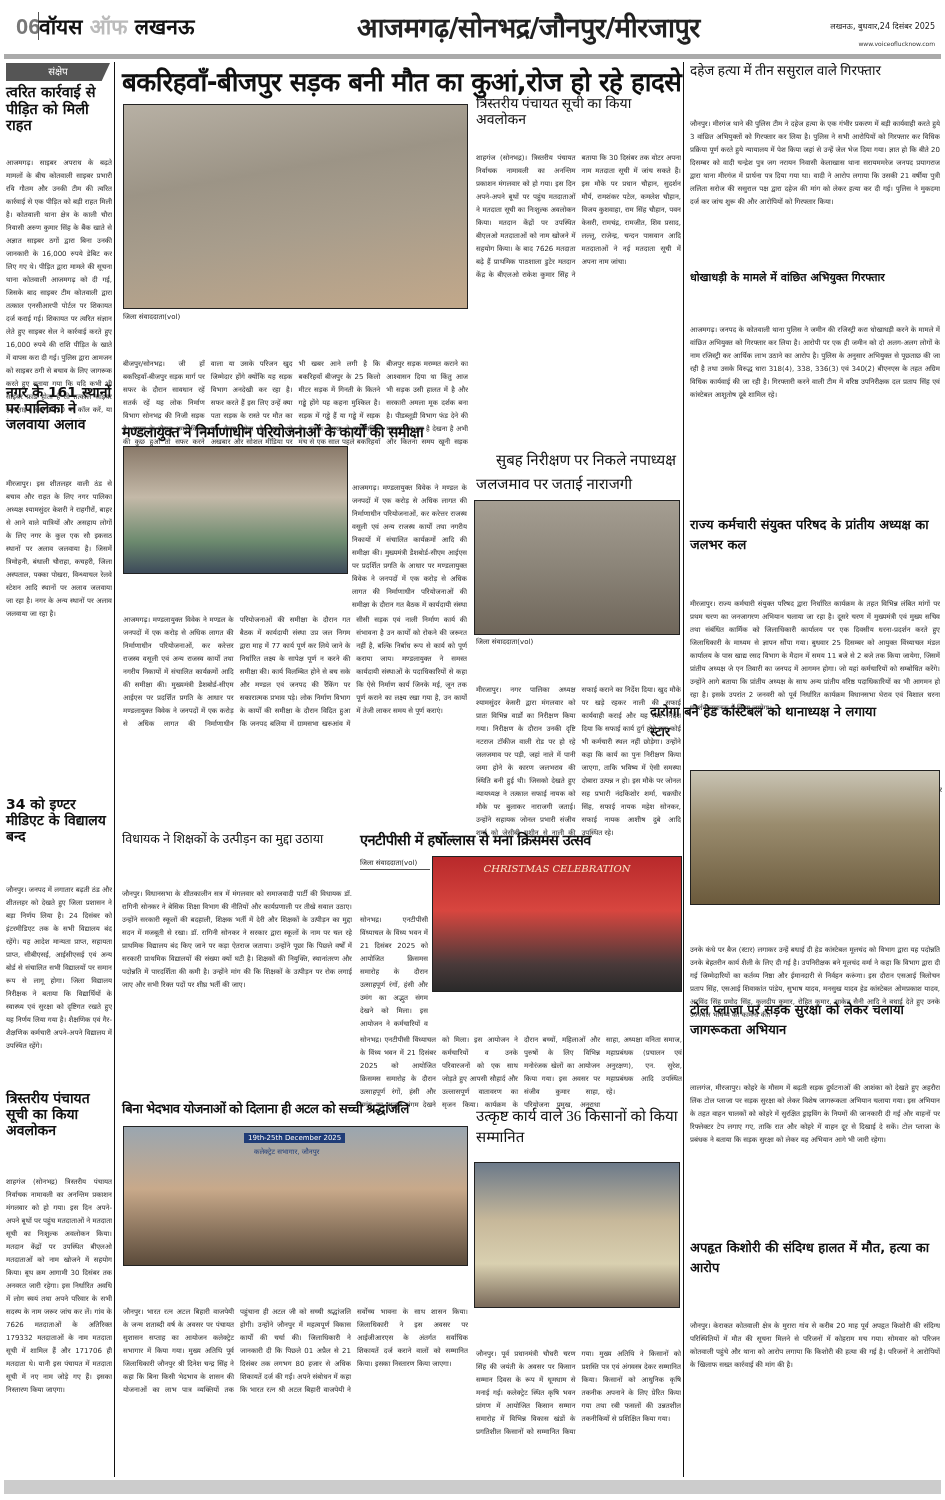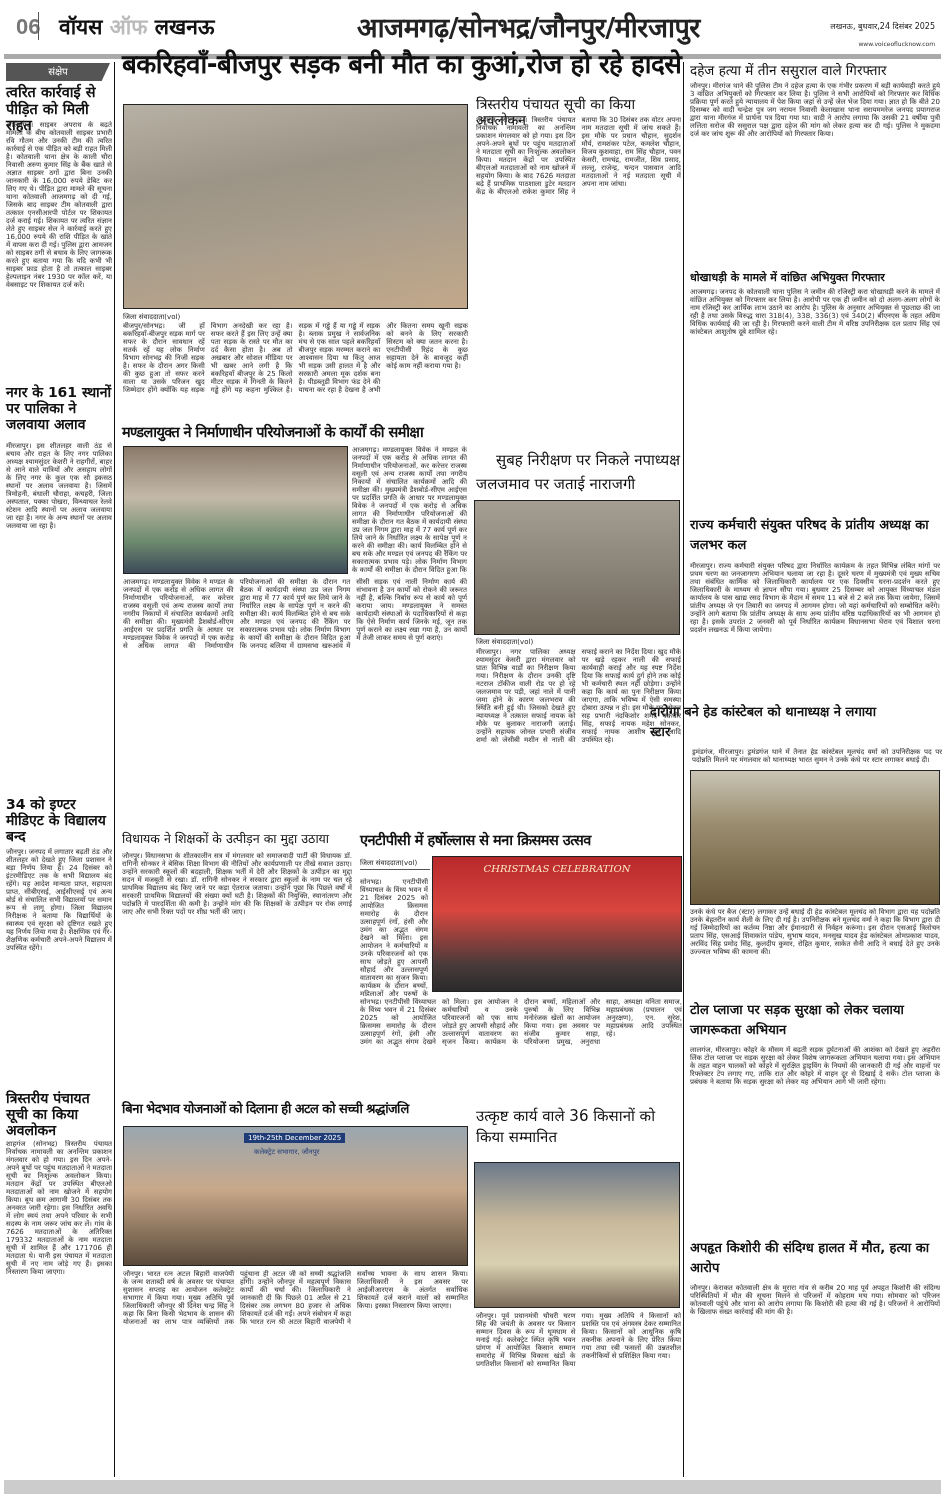--- a/index.html
+++ b/index.html
@@ -1,29 +1,29 @@
 <!DOCTYPE html>
 <html><head>
 <meta charset="utf-8">
 <style>
   * { box-sizing: border-box; margin: 0; padding: 0; }
   body { width: 945px; height: 1500px; background: #fff; font-family: "DejaVu Sans", sans-serif; color: #1a1a1a; position: relative; overflow: hidden; }
   .abs { position: absolute; }
   .masthead-num { left: 16px; top: 14px; font-size: 22px; font-weight: bold; color: #777; font-family: "Liberation Sans", sans-serif; }
-  .masthead-name { left: 38px; top: 12px; font-size: 21px; font-weight: bold; color: #111; border-left: 1px solid #555; padding-left: 20px; }
+  .masthead-name { left: 38px; top: 12px; font-size: 21px; font-weight: bold; color: #111; border-left: 1px solid #555; padding-left: 0; }
   .masthead-name .accent { color: #bbb; }
   .section-title { left: 340px; top: 8px; font-size: 27px; font-weight: bold; color: #222; letter-spacing: -0.5px; margin-left: 17px; }
   .dateline { right: 10px; top: 20px; font-size: 8px; color: #222; text-align: right; }
   .website { right: 10px; top: 40px; font-size: 6px; color: #333; }
   .top-rule { left: 4px; top: 54px; width: 937px; height: 5px; background: #aaa; }
   .bottom-rule { left: 4px; top: 1480px; width: 937px; height: 14px; background: #ccc; }
   .col-divider { background: #111; width: 1px; }
   .headline { font-weight: bold; line-height: 1.15; color: #111; }
-  .headline.light { font-weight: normal; }
-  .body-text { font-size: 7px; line-height: 8px; color: #2a2a2a; text-align: justify; overflow: hidden; }
+  .headline.light { font-weight: normal; font-family: Liberation Serif, serif; }
+  .body-text { font-size: 7px; line-height: 13px; color: #2a2a2a; text-align: justify; overflow: hidden; margin-top: 36px; }
   .byline { font-size: 7px; color: #222; border-bottom: 1px solid #555; padding-bottom: 2px; }
   .sankshep { left: 6px; top: 63px; width: 104px; height: 18px; background: #555; color: #fff; font-size: 10px; text-align: center; line-height: 18px; clip-path: polygon(0 0,100% 0,92% 100%,0 100%); }
   .photo { overflow: hidden; }
   .photo-road { background: linear-gradient(170deg,#b7b0a4 0%,#9c9486 35%,#a89d8c 60%,#c2a88a 100%); }
   .photo-meeting { background: linear-gradient(180deg,#8a7a6a 0%,#c4b9a8 40%,#6c8a6e 75%,#3d4a5a 100%); }
   .photo-inspect { background: linear-gradient(180deg,#a59e92 0%,#8b8478 50%,#6f665a 100%); }
   .photo-christmas { background: linear-gradient(180deg,#b8292b 0%,#d8463f 40%,#4a3a3a 80%,#2a2a2a 100%); }
   .photo-ceremony { background: linear-gradient(180deg,#9aa6b0 0%,#c8a98a 45%,#5a4a3a 100%); }
   .photo-police { background: linear-gradient(180deg,#c9c4b4 0%,#9a8c6e 40%,#6b5a3c 100%); }
   .photo-farmers { background: linear-gradient(180deg,#6c7a8a 0%,#c7b89a 40%,#d9d0b0 70%,#7a6a5a 100%); }
@@ -54,21 +54,21 @@
 
 <div class="abs headline" style="left:6px;top:384px;width:106px;font-size:14px;">नगर के 161 स्थानों पर पालिका ने जलवाया अलाव</div>
 <div class="abs body-text" style="left:6px;top:442px;width:106px;height:342px;">मीरजापुर। इस शीतलहर वाली ठंड से बचाव और राहत के लिए नगर पालिका अध्यक्ष श्यामसुंदर केशरी ने राहगीरों, बाहर से आने वाले यात्रियों और असहाय लोगों के लिए नगर के कुल एक सौ इकसठ स्थानों पर अलाव जलवाया है। जिसमें त्रिमोहनी, बंधाली चौराहा, कचहरी, जिला अस्पताल, पक्का पोखरा, विन्ध्याचल रेलवे स्टेशन आदि स्थानों पर अलाव जलवाया जा रहा है। नगर के अन्य स्थानों पर अलाव जलवाया जा रहा है।</div>
 
 <div class="abs headline" style="left:6px;top:796px;width:106px;font-size:14px;">34 को इण्टर मीडिएट के विद्यालय बन्द</div>
 <div class="abs body-text" style="left:6px;top:848px;width:106px;height:236px;">जौनपुर। जनपद में लगातार बढ़ती ठंड और शीतलहर को देखते हुए जिला प्रशासन ने बड़ा निर्णय लिया है। 24 दिसंबर को इंटरमीडिएट तक के सभी विद्यालय बंद रहेंगे। यह आदेश मान्यता प्राप्त, सहायता प्राप्त, सीबीएसई, आईसीएसई एवं अन्य बोर्ड से संचालित सभी विद्यालयों पर समान रूप से लागू होगा। जिला विद्यालय निरीक्षक ने बताया कि विद्यार्थियों के स्वास्थ्य एवं सुरक्षा को दृष्टिगत रखते हुए यह निर्णय लिया गया है। शैक्षणिक एवं गैर-शैक्षणिक कर्मचारी अपने-अपने विद्यालय में उपस्थित रहेंगे।</div>
 
 <div class="abs headline" style="left:6px;top:1090px;width:106px;font-size:14px;">त्रिस्तरीय पंचायत सूची का किया अवलोकन</div>
 <div class="abs body-text" style="left:6px;top:1140px;width:106px;height:332px;">शाहगंज (सोनभद्र) त्रिस्तरीय पंचायत निर्वाचक नामावली का अनन्तिम प्रकाशन मंगलवार को हो गया। इस दिन अपने-अपने बूथों पर पहुंच मतदाताओं ने मतदाता सूची का निःशुल्क अवलोकन किया। मतदान केंद्रों पर उपस्थित बीएलओ मतदाताओं को नाम खोजने में सहयोग किया। बूथ क्रम आगामी 30 दिसंबर तक अनवरत जारी रहेगा। इस निर्धारित अवधि में लोग स्वयं तथा अपने परिवार के सभी सदस्य के नाम जरूर जांच कर लें। गांव के 7626 मतदाताओं के अतिरिक्त 179332 मतदाताओं के नाम मतदाता सूची में शामिल हैं और 171706 ही मतदाता थे। यानी इस पंचायत में मतदाता सूची में नए नाम जोड़े गए हैं। इसका निस्तारण किया जाएगा।</div>
 
-<div class="abs headline" style="left:122px;top:50px;width:560px;font-size:26px;letter-spacing:-0.5px;white-space:nowrap;">बकरिहवाँ-बीजपुर सड़क बनी मौत का कुआं,रोज हो रहे हादसे</div>
+<div class="abs headline" style="left:122px;top:68px;width:560px;font-size:26px;letter-spacing:-0.5px;white-space:nowrap;">बकरिहवाँ-बीजपुर सड़क बनी मौत का कुआं,रोज हो रहे हादसे</div>
 <div class="abs photo photo-road box-border" style="left:123px;top:104px;width:345px;height:205px;"></div>
 <div class="abs photo-cap" style="left:123px;top:312px;width:120px;">जिला संवाददाता(vol)</div>
 <div class="abs body-text" style="left:123px;top:322px;width:345px;height:98px;column-count:4;column-gap:6px;">बीजपुर/सोनभद्र। जी हाँ बकरिहवाँ-बीजपुर सड़क मार्ग पर सफर के दौरान सावधान रहें सतर्क रहें यह लोक निर्माण विभाग सोनभद्र की निजी सड़क है। सफर के दौरान अगर किसी की कुछ हुआ तो सफर करने वाला या उसके परिजन खुद जिम्मेदार होंगे क्योंकि यह सड़क विभाग अनदेखी कर रहा है। सफर करते हैं इस लिए उन्हें क्या पता सड़क के रास्ते पर मौत का दर्द कैसा होता है। अब तो अखबार और सोशल मीडिया पर भी खबर आने लगी है कि बकरिहवाँ बीजपुर के 25 किलो मीटर सड़क में गिनती के कितने गड्ढे होंगे यह कहना मुश्किल है। सड़क में गड्ढे हैं या गड्ढे में सड़क है। ब्लाक प्रमुख ने सार्वजनिक मंच से एक साल पहले बकरिहवाँ बीजपुर सड़क मरम्मत कराने का आश्वासन दिया था किंतु आज भी सड़क उसी हालत में है और सरकारी अमला मूक दर्शक बना है। पीडब्लूडी विभाग फंड देने की याचना कर रहा है देखना है अभी और कितना समय खूनी सड़क को बनने के लिए सरकारी सिस्टम को क्या जतन करना है। एनटीपीसी रिहंद के कुछ सहायता देने के बावजूद कहीं कोई काम नहीं कराया गया है।</div>
 
 <div class="abs headline light" style="left:476px;top:96px;width:205px;font-size:14px;">त्रिस्तरीय पंचायत सूची का किया अवलोकन</div>
 <div class="abs body-text" style="left:476px;top:116px;width:205px;height:306px;column-count:2;column-gap:6px;">शाहगंज (सोनभद्र)। त्रिस्तरीय पंचायत निर्वाचक नामावली का अनन्तिम प्रकाशन मंगलवार को हो गया। इस दिन अपने-अपने बूथों पर पहुंच मतदाताओं ने मतदाता सूची का निःशुल्क अवलोकन किया। मतदान केंद्रों पर उपस्थित बीएलओ मतदाताओं को नाम खोजने में सहयोग किया। के बाद 7626 मतदाता बढ़े हैं प्राथमिक पाठशाला डुटेर मतदान केंद्र के बीएलओ राकेश कुमार सिंह ने बताया कि 30 दिसंबर तक वोटर अपना नाम मतदाता सूची में जांच सकते हैं। इस मौके पर प्रधान चौहान, सुदर्शन मौर्य, रामशंकर पटेल, कमलेश चौहान, विजय कुशवाहा, राम सिंह चौहान, पवन केसरी, रामचंद्र, रामजीत, शिव प्रसाद, लल्लू, राजेन्द्र, चन्दन पासवान आदि मतदाताओं ने नई मतदाता सूची में अपना नाम जांचा।</div>
 
 <div class="abs headline light" style="left:690px;top:63px;width:250px;font-size:13.5px;">दहेज हत्या में तीन ससुराल वाले गिरफ्तार</div>
 <div class="abs body-text" style="left:690px;top:82px;width:250px;height:186px;">जौनपुर। मीरगंज थाने की पुलिस टीम ने दहेज हत्या के एक गंभीर प्रकरण में बड़ी कार्यवाही करते हुये 3 वांछित अभियुक्तों को गिरफ्तार कर लिया है। पुलिस ने सभी आरोपियों को गिरफ्तार कर विधिक प्रक्रिया पूर्ण करते हुये न्यायालय में पेश किया जहां से उन्हें जेल भेज दिया गया। ज्ञात हो कि बीते 20 दिसम्बर को वादी चन्द्रेश पुत्र जग नरायन निवासी केलाखास थाना सरायममरेज जनपद प्रयागराज द्वारा थाना मीरगंज में प्रार्थना पत्र दिया गया था। वादी ने आरोप लगाया कि उसकी 21 वर्षीया पुत्री ललिता सरोज की ससुराल पक्ष द्वारा दहेज की मांग को लेकर हत्या कर दी गई। पुलिस ने मुकदमा दर्ज कर जांच शुरू की और आरोपियों को गिरफ्तार किया।</div>
 

